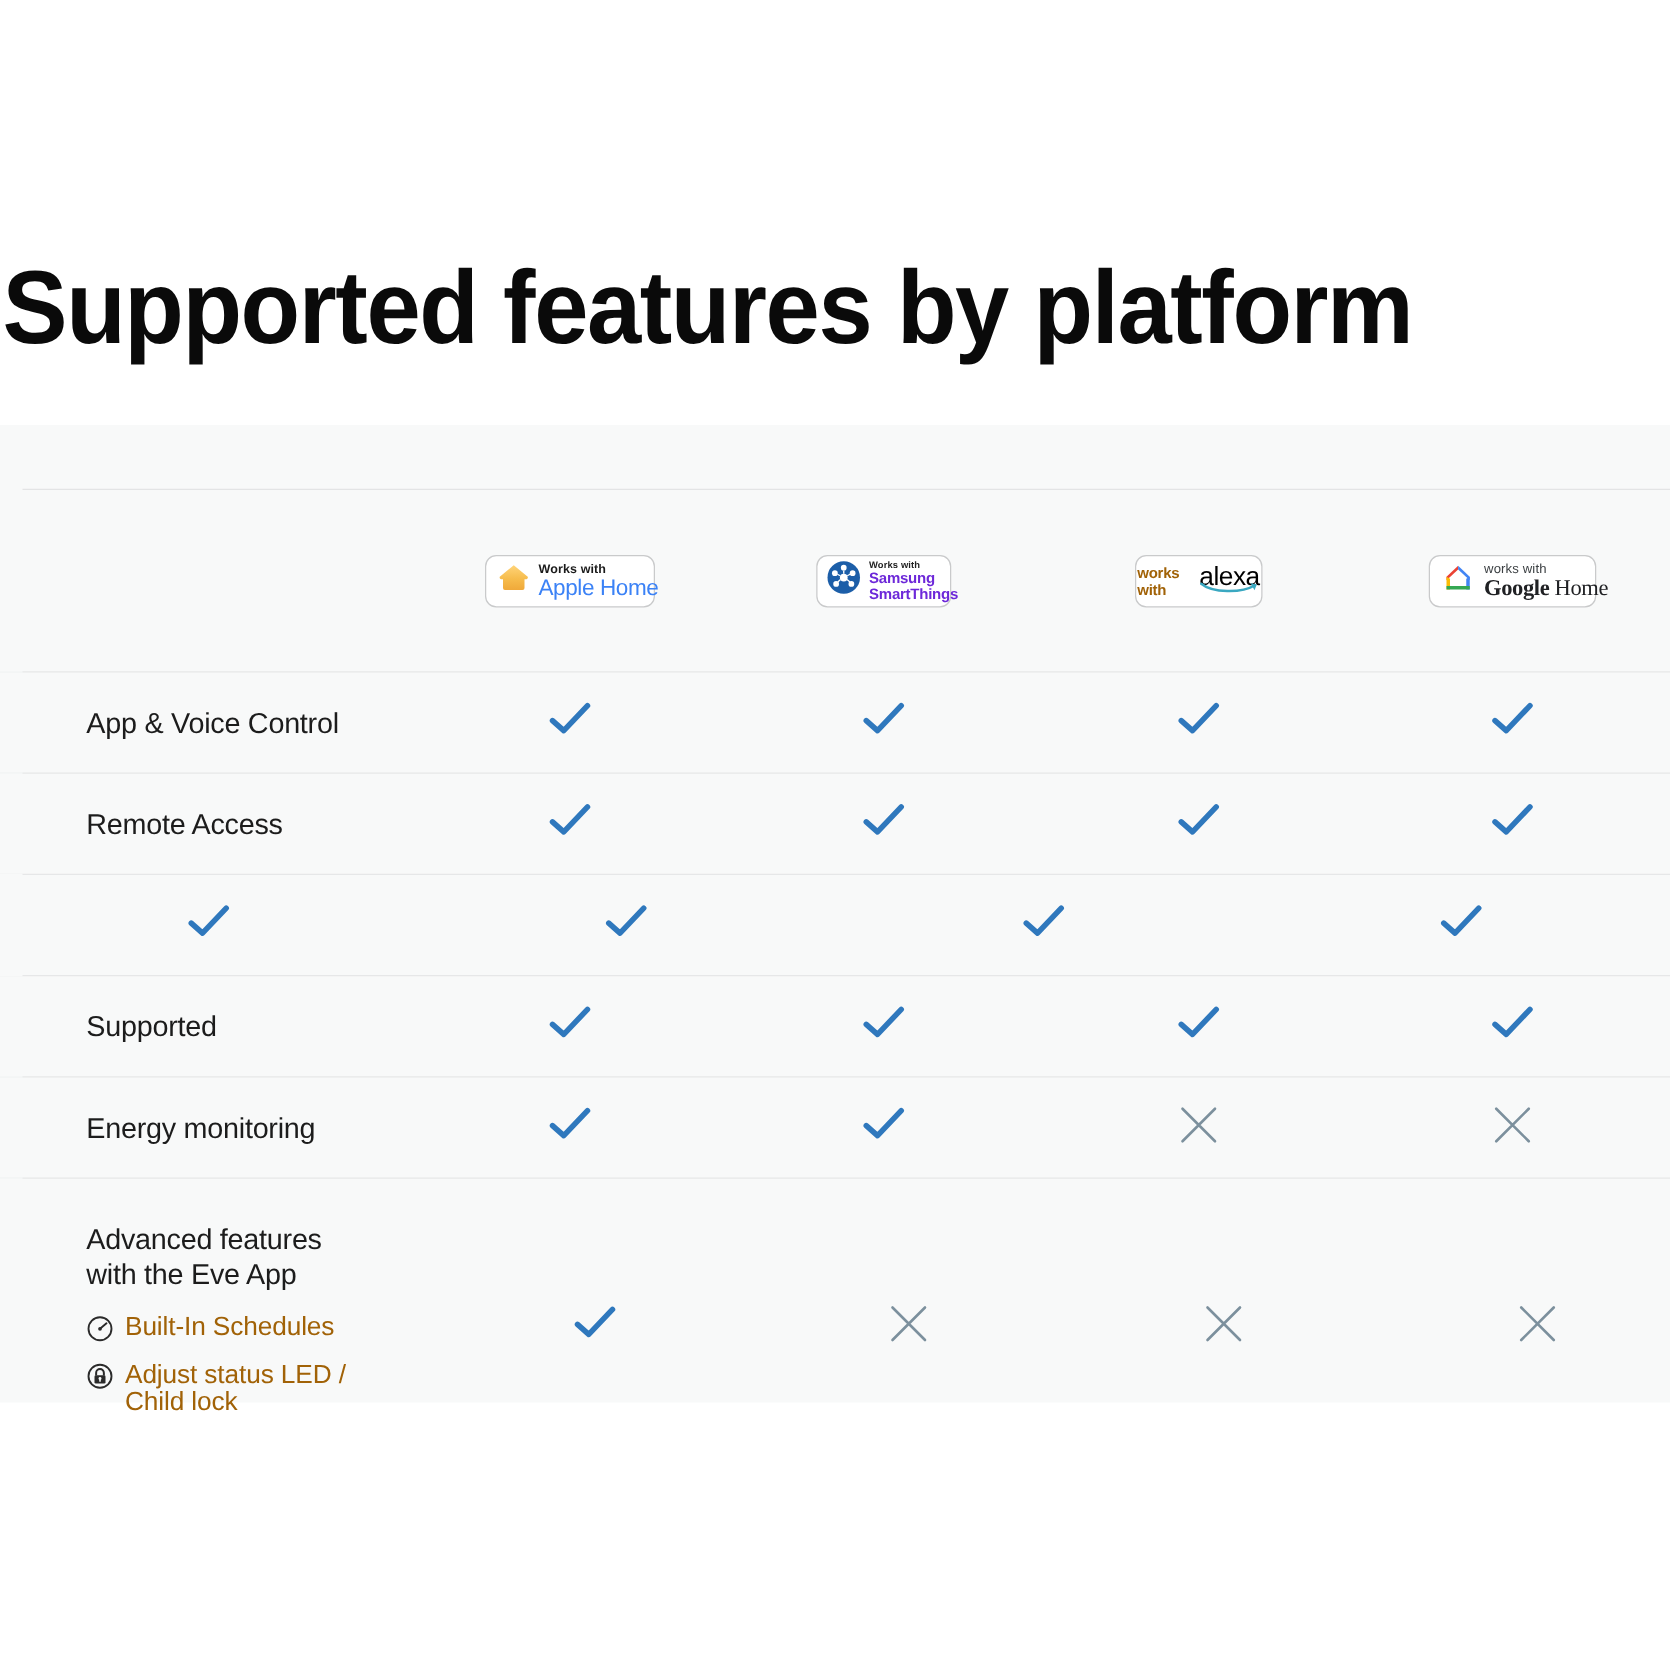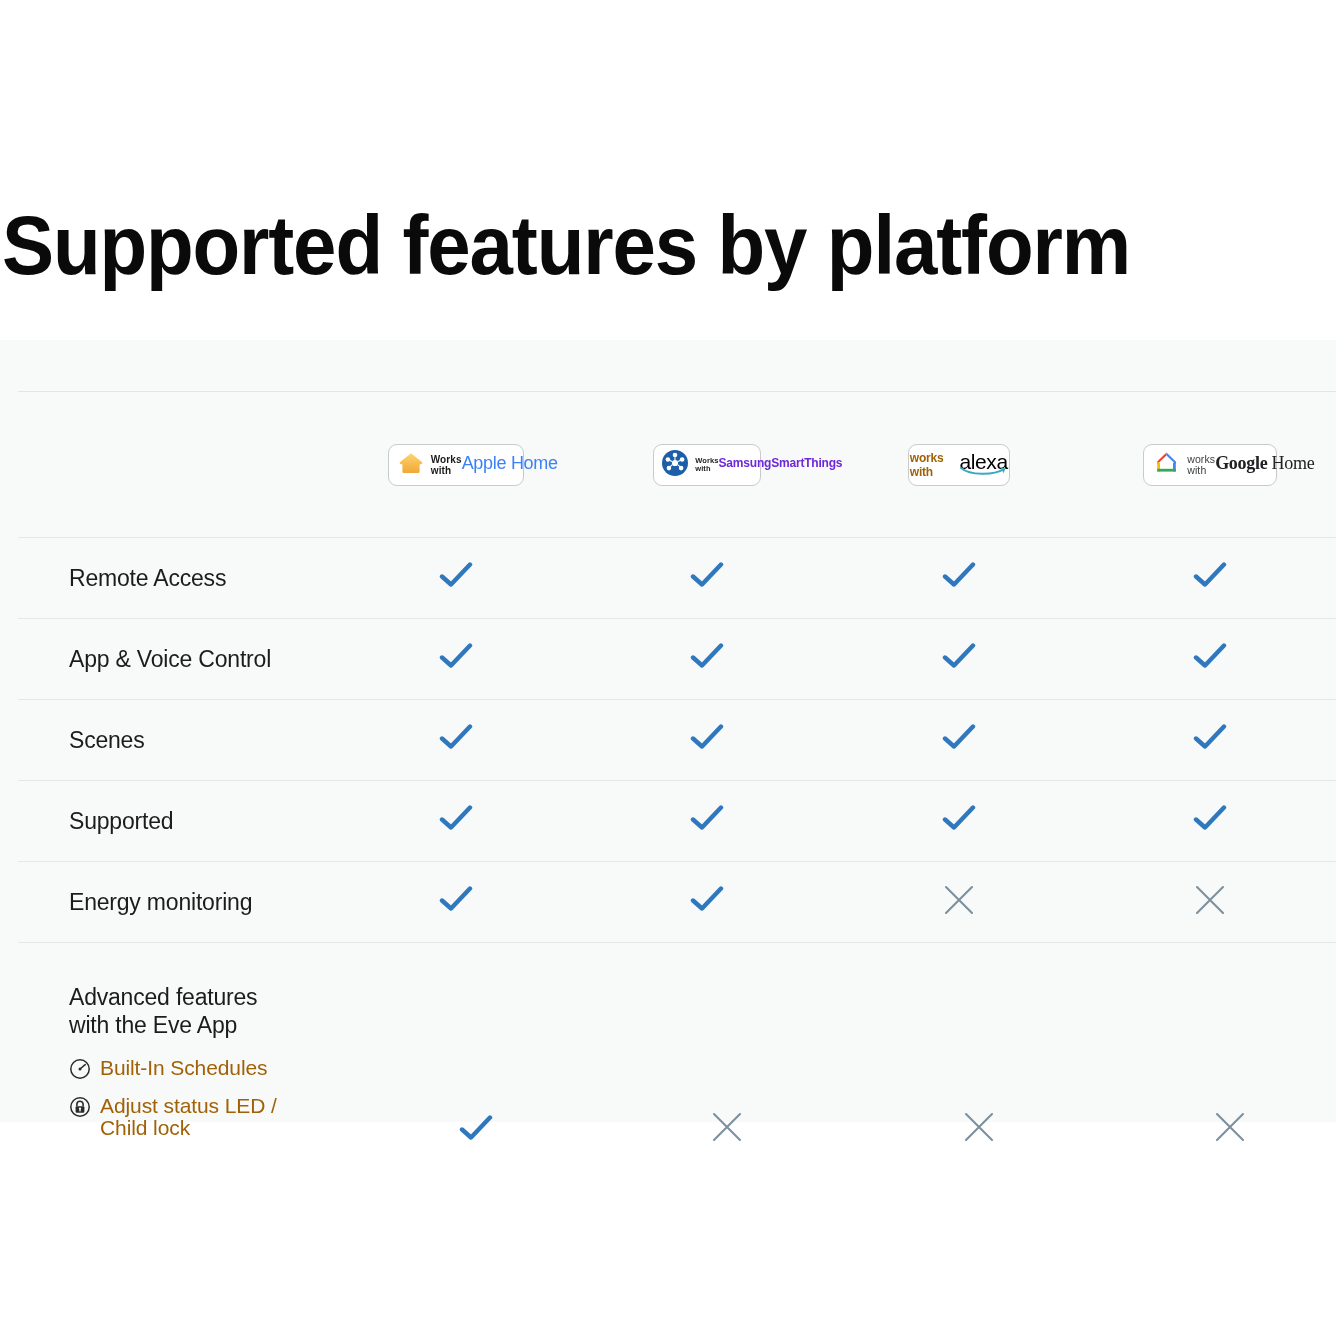--- a/index.html
+++ b/index.html
@@ -84,21 +84,21 @@
   .badge {
     background: #ffffff;
     border: 1px solid #c9cacb;
     border-radius: 9px;
     display: flex;
     align-items: center;
     box-sizing: border-box;
     padding: 0 9px;
     height: 42px;
   }
-  .badge-txt { display: flex; flex-direction: row; justify-content: center; }
+  .badge-txt { display: flex; flex-direction: column; justify-content: center; }
   .badge-small {
     font-size: 10px;
     line-height: 11px;
     color: #1a1a1a;
     font-weight: 600;
     letter-spacing: 0.1px;
   }
   .badge-big {
     font-size: 18px;
     line-height: 19px;
@@ -166,21 +166,21 @@
     border-top: 1px solid #e6e7e8;
   }
   .row::before {
     content: "";
     position: absolute;
     left: 0; top: -1px;
     width: 18px; height: 1px;
     background: #f8f9f9;
   }
   .row-h80 { height: 80px; }
-  .row-tall { height: 205px; align-items: flex-end; gap: 40px; }
+  .row-tall { height: 205px; align-items: center; gap: 40px; }
 
   .cell-label {
     width: 330px;
     flex: none;
     padding-left: 69px;
     box-sizing: border-box;
     font-size: 23px;
     line-height: 28px;
     color: #1c1c1c;
     font-weight: 400;
@@ -317,20 +317,52 @@
               <span class="badge-txt">
                 <span class="badge-small">works with</span>
                 <span class="badge-big"><b>Google</b><span> Home</span></span>
               </span>
             </div>
           </div>
         </div>
       </div>
 
       <div class="row row-h80">
+        <div class="cell-label">App &amp; Voice Control</div>
+        <div class="cell-mark">
+          <span>
+            <svg width="34" height="30" viewBox="0 0 34 30">
+                <path d="M3 15.5 L12 23.5 L31 3.5" fill="none" stroke="#2f78bd" stroke-width="4.4" stroke-linecap="round" stroke-linejoin="round"></path>
+              </svg>
+          </span>
+        </div>
+        <div class="cell-mark">
+          <span>
+            <svg width="34" height="30" viewBox="0 0 34 30">
+                <path d="M3 15.5 L12 23.5 L31 3.5" fill="none" stroke="#2f78bd" stroke-width="4.4" stroke-linecap="round" stroke-linejoin="round"></path>
+              </svg>
+          </span>
+        </div>
+        <div class="cell-mark">
+          <span>
+            <svg width="34" height="30" viewBox="0 0 34 30">
+                <path d="M3 15.5 L12 23.5 L31 3.5" fill="none" stroke="#2f78bd" stroke-width="4.4" stroke-linecap="round" stroke-linejoin="round"></path>
+              </svg>
+          </span>
+        </div>
+        <div class="cell-mark">
+          <span>
+            <svg width="34" height="30" viewBox="0 0 34 30">
+                <path d="M3 15.5 L12 23.5 L31 3.5" fill="none" stroke="#2f78bd" stroke-width="4.4" stroke-linecap="round" stroke-linejoin="round"></path>
+              </svg>
+          </span>
+        </div>
+      </div>
+
+      <div class="row row-h80">
         <div class="cell-label">Remote Access</div>
         <div class="cell-mark">
           <span>
             <svg width="34" height="30" viewBox="0 0 34 30">
                 <path d="M3 15.5 L12 23.5 L31 3.5" fill="none" stroke="#2f78bd" stroke-width="4.4" stroke-linecap="round" stroke-linejoin="round"></path>
               </svg>
           </span>
         </div>
         <div class="cell-mark">
           <span>
@@ -349,53 +381,20 @@
         <div class="cell-mark">
           <span>
             <svg width="34" height="30" viewBox="0 0 34 30">
                 <path d="M3 15.5 L12 23.5 L31 3.5" fill="none" stroke="#2f78bd" stroke-width="4.4" stroke-linecap="round" stroke-linejoin="round"></path>
               </svg>
           </span>
         </div>
       </div>
 
       <div class="row row-h80">
-        <div class="cell-label">App &amp; Voice Control</div>
-        <div class="cell-mark">
-          <span>
-            <svg width="34" height="30" viewBox="0 0 34 30">
-                <path d="M3 15.5 L12 23.5 L31 3.5" fill="none" stroke="#2f78bd" stroke-width="4.4" stroke-linecap="round" stroke-linejoin="round"></path>
-              </svg>
-          </span>
-        </div>
-        <div class="cell-mark">
-          <span>
-            <svg width="34" height="30" viewBox="0 0 34 30">
-                <path d="M3 15.5 L12 23.5 L31 3.5" fill="none" stroke="#2f78bd" stroke-width="4.4" stroke-linecap="round" stroke-linejoin="round"></path>
-              </svg>
-          </span>
-        </div>
-        <div class="cell-mark">
-          <span>
-            <svg width="34" height="30" viewBox="0 0 34 30">
-                <path d="M3 15.5 L12 23.5 L31 3.5" fill="none" stroke="#2f78bd" stroke-width="4.4" stroke-linecap="round" stroke-linejoin="round"></path>
-              </svg>
-          </span>
-        </div>
-        <div class="cell-mark">
-          <span>
-            <svg width="34" height="30" viewBox="0 0 34 30">
-                <path d="M3 15.5 L12 23.5 L31 3.5" fill="none" stroke="#2f78bd" stroke-width="4.4" stroke-linecap="round" stroke-linejoin="round"></path>
-              </svg>
-          </span>
-        </div>
-      </div>
-
-      <div class="row row-h80">
-        <div class="cell-label">Scenes</div>
         <div class="cell-mark">
           <span>
             <svg width="34" height="30" viewBox="0 0 34 30">
                 <path d="M3 15.5 L12 23.5 L31 3.5" fill="none" stroke="#2f78bd" stroke-width="4.4" stroke-linecap="round" stroke-linejoin="round"></path>
               </svg>
           </span>
         </div>
         <div class="cell-mark">
           <span>
             <svg width="34" height="30" viewBox="0 0 34 30">

